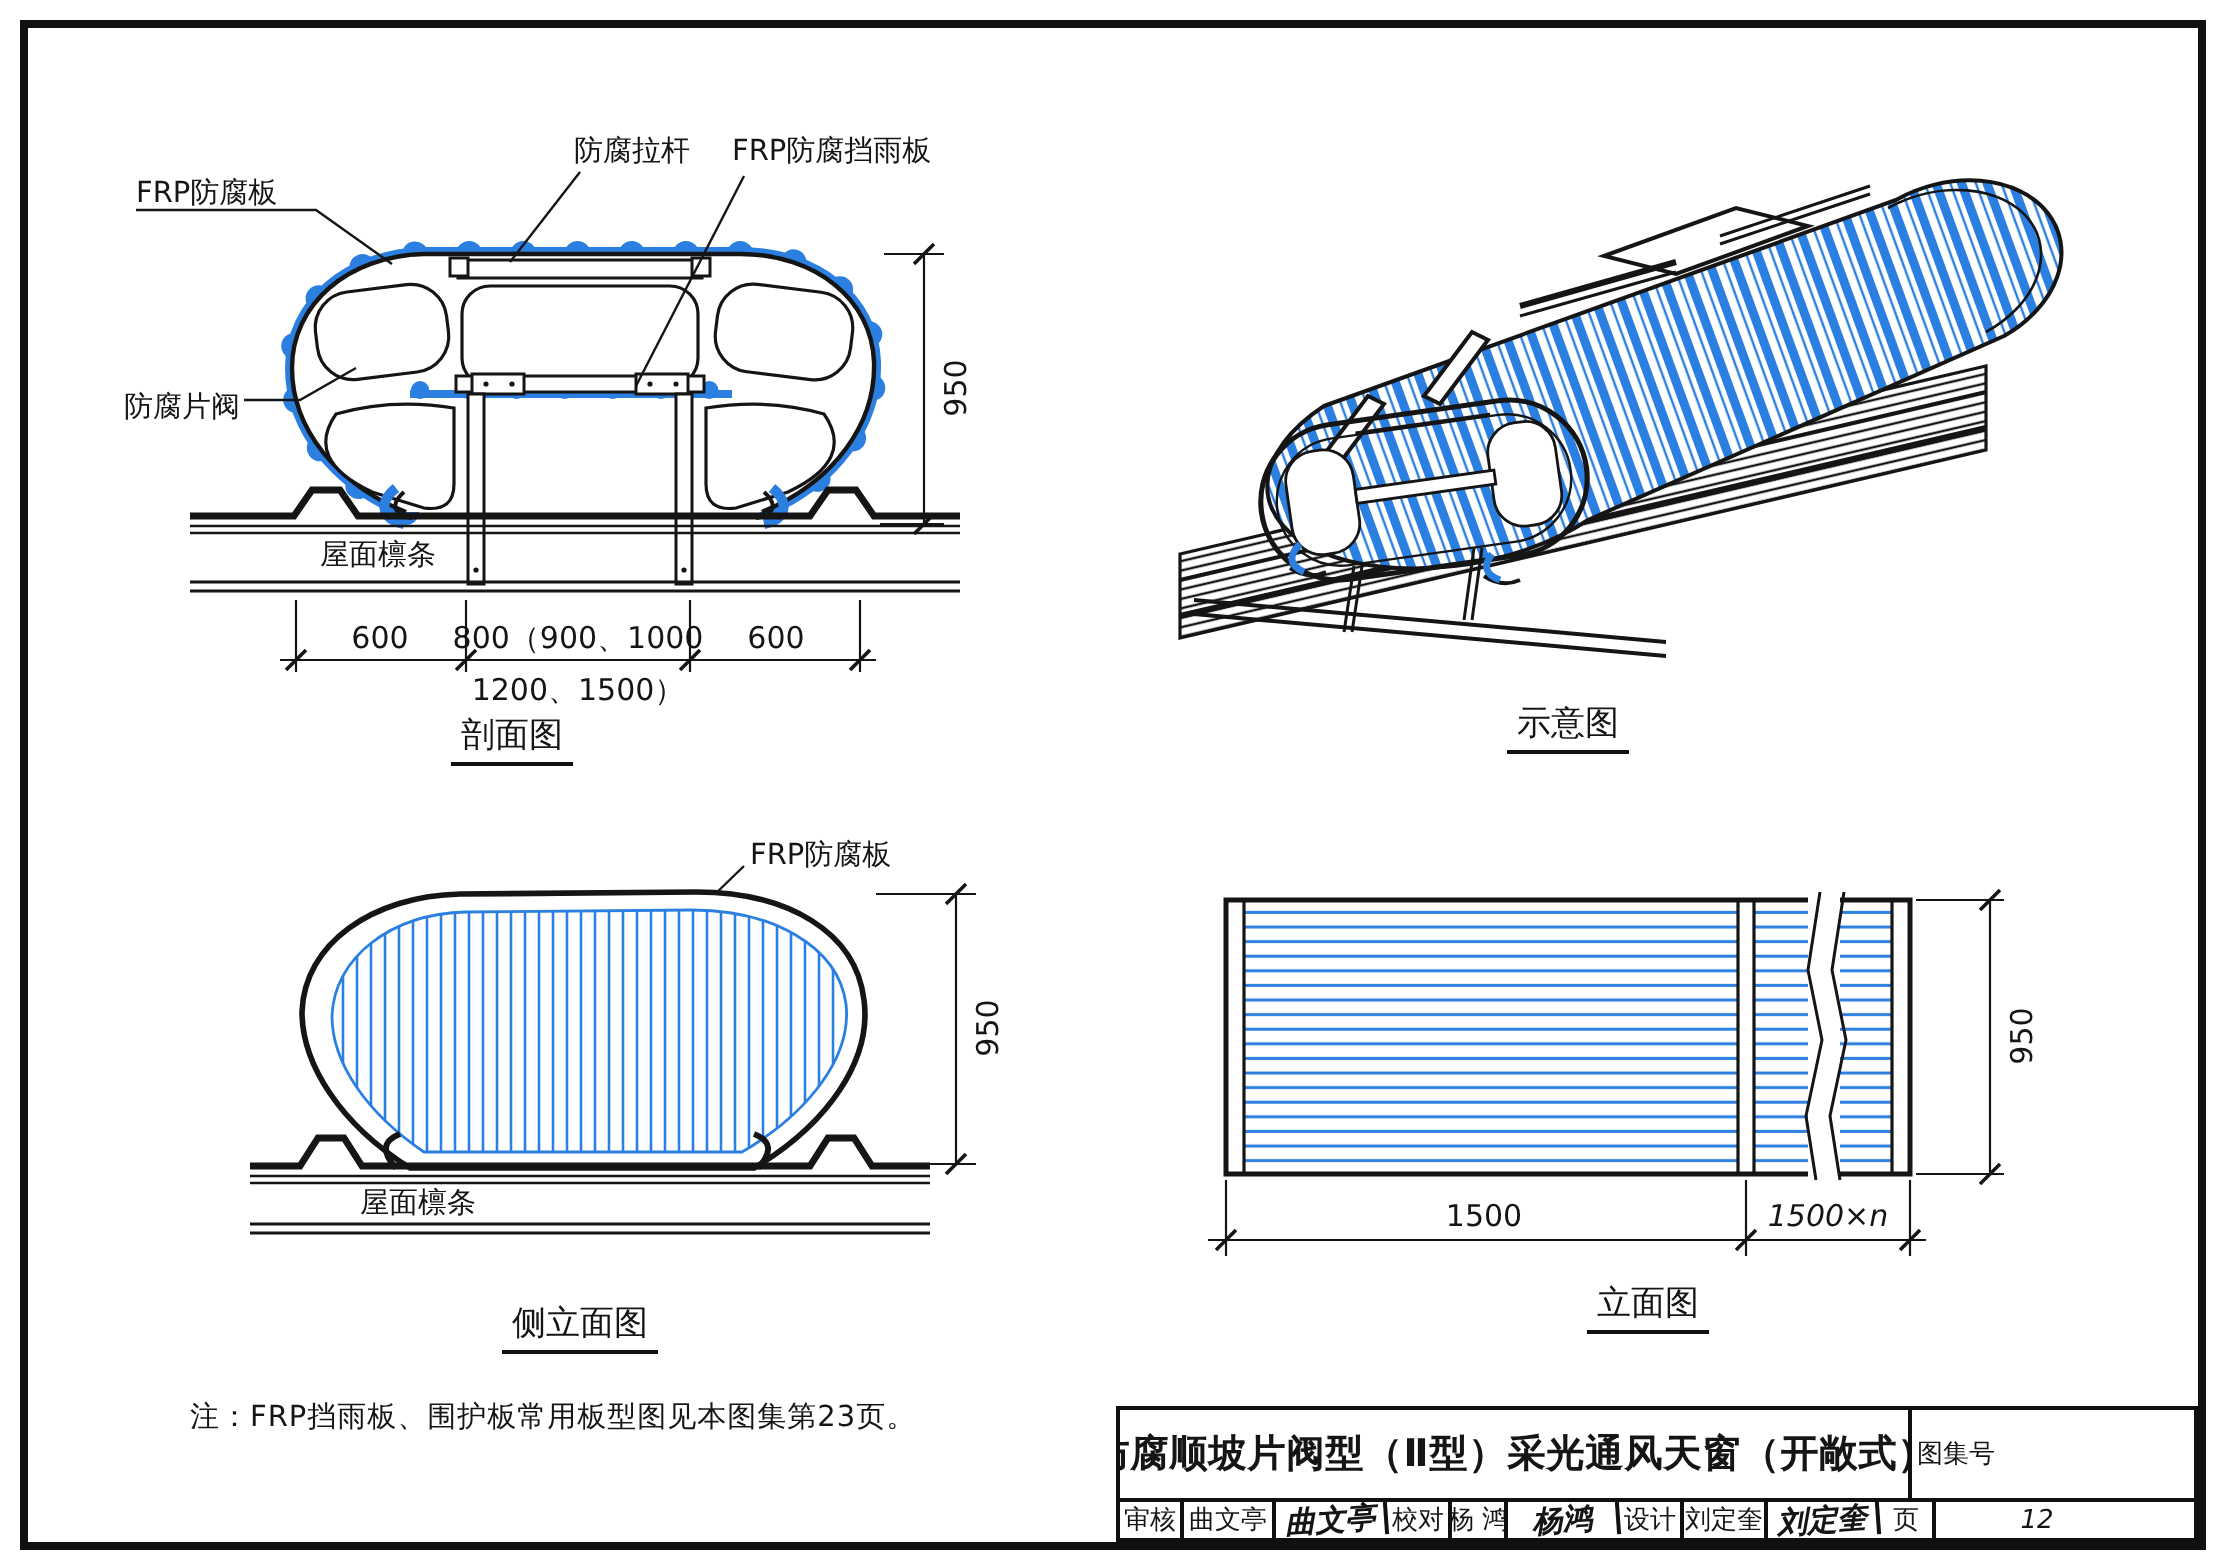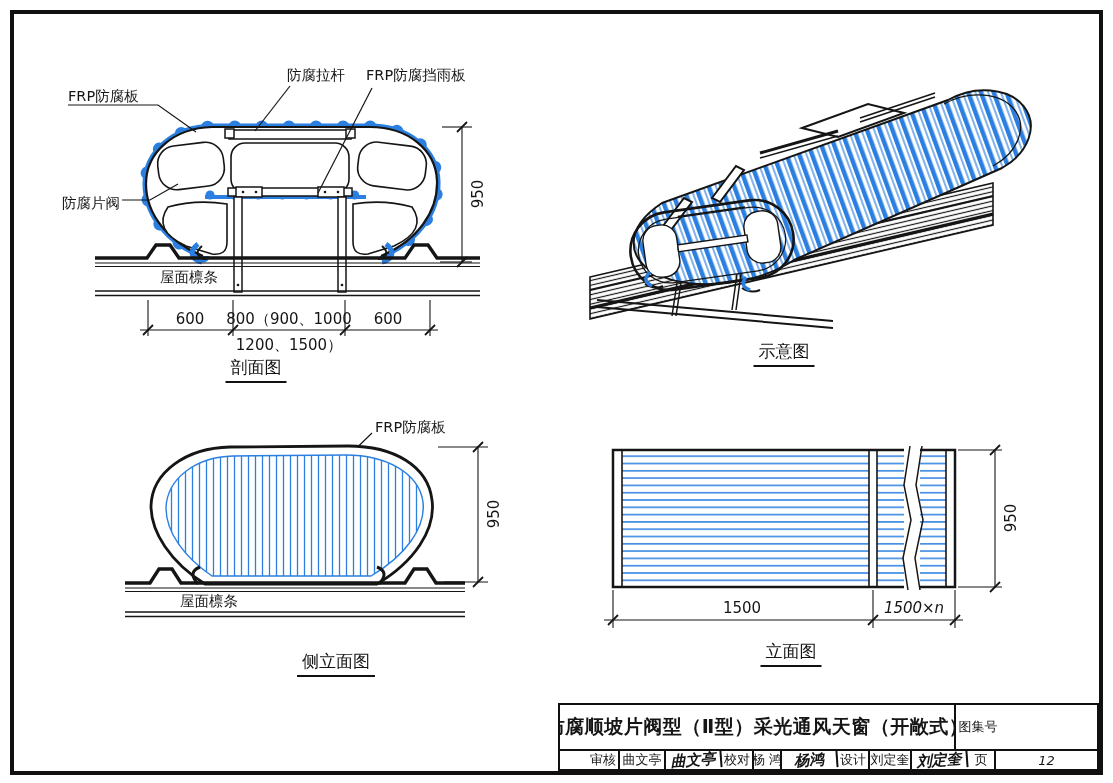--- a/index.html
+++ b/index.html
@@ -11,21 +11,21 @@
   .lbl{font-size:14.5px;}
   .dim{font-size:15px;}
   .caption{position:absolute;transform:translateX(-50%);font-size:17px;font-weight:normal;
            border-bottom:2.5px solid #111;padding:0 5px 2px;white-space:nowrap;}
   .note{position:absolute;left:95px;top:699px;font-size:14.5px;letter-spacing:.5px;}
   
   .tb{position:absolute;left:558px;top:703px;width:541px;height:68px;box-sizing:border-box;
       border:2.5px solid #101010;display:flex;flex-direction:column;background:#fff;}
   .tb-row{display:flex;box-sizing:border-box;}
   .tb-row1{height:44px;}
-  .tb-row2{height:19px;flex:1;border-top:2px solid #101010;padding-left:28px;}
+  .tb-row2{height:19px;flex:1;border-top:2px solid #101010;}
   .cell{box-sizing:border-box;border-right:2px solid #101010;display:flex;align-items:center;
         justify-content:center;overflow:hidden;white-space:nowrap;}
   .cell:last-child{border-right:none;}
   .tb-title{width:396px;font-size:19px;font-weight:bold;letter-spacing:.5px;}
   .tb-atlas-label{width:44px;font-size:13px;}
   .tb-atlas-no{width:101px;font-size:15px;font-weight:bold;letter-spacing:1px;}
   .c-label{font-size:13px;}
   .c-name{font-size:13px;}
   .c-sig{font-family:"DejaVu Serif",serif;font-style:italic;font-weight:bold;font-size:15px;
          transform:rotate(-4deg);}
@@ -264,24 +264,25 @@
         <line x1="958" y1="587" x2="1002" y2="587"></line>
         <line x1="995" y1="450" x2="995" y2="587"></line>
         <line x1="990" y1="455" x2="1000" y2="445" stroke-width="1.8"></line>
         <line x1="990" y1="592" x2="1000" y2="582" stroke-width="1.8"></line>
       </g>
       <text class="dim" text-anchor="middle" x="1011" y="523" transform="rotate(-90 1011 518)">950</text>
     </g>
   </svg>
 
   <div class="caption" style="left:256px;top:356px;">剖面图</div>
-  <div class="caption" style="left:784px;top:340px;">示意图</div>
-  <div class="caption" style="left:290px;top:650px;margin-left:46px;">侧立面图</div>
-  <div class="caption" style="left:791px;top:640px;">立面图</div>
-
+  <div class="caption" style="left:784px;top:350px;">示意图</div>
+  <div class="caption" style="left:290px;top:650px;">侧立面图</div>
+  <div class="caption" style="left:824px;top:640px;">立面图</div>
+
+  <div class="note">注：FRP挡雨板、围护板常用板型图见本图集第23页。</div>
 
   <div class="tb">
     <div class="tb-row tb-row1">
       <div class="cell tb-title">防腐顺坡片阀型（Ⅱ型）采光通风天窗（开敞式）</div>
       <div class="cell tb-atlas-label">图集号</div>
     </div>
     <div class="tb-row tb-row2">
       <div class="cell c-label w32">审核</div>
       <div class="cell c-name w46">曲文亭</div>
       <div class="cell c-sig w56">曲文亭</div>

